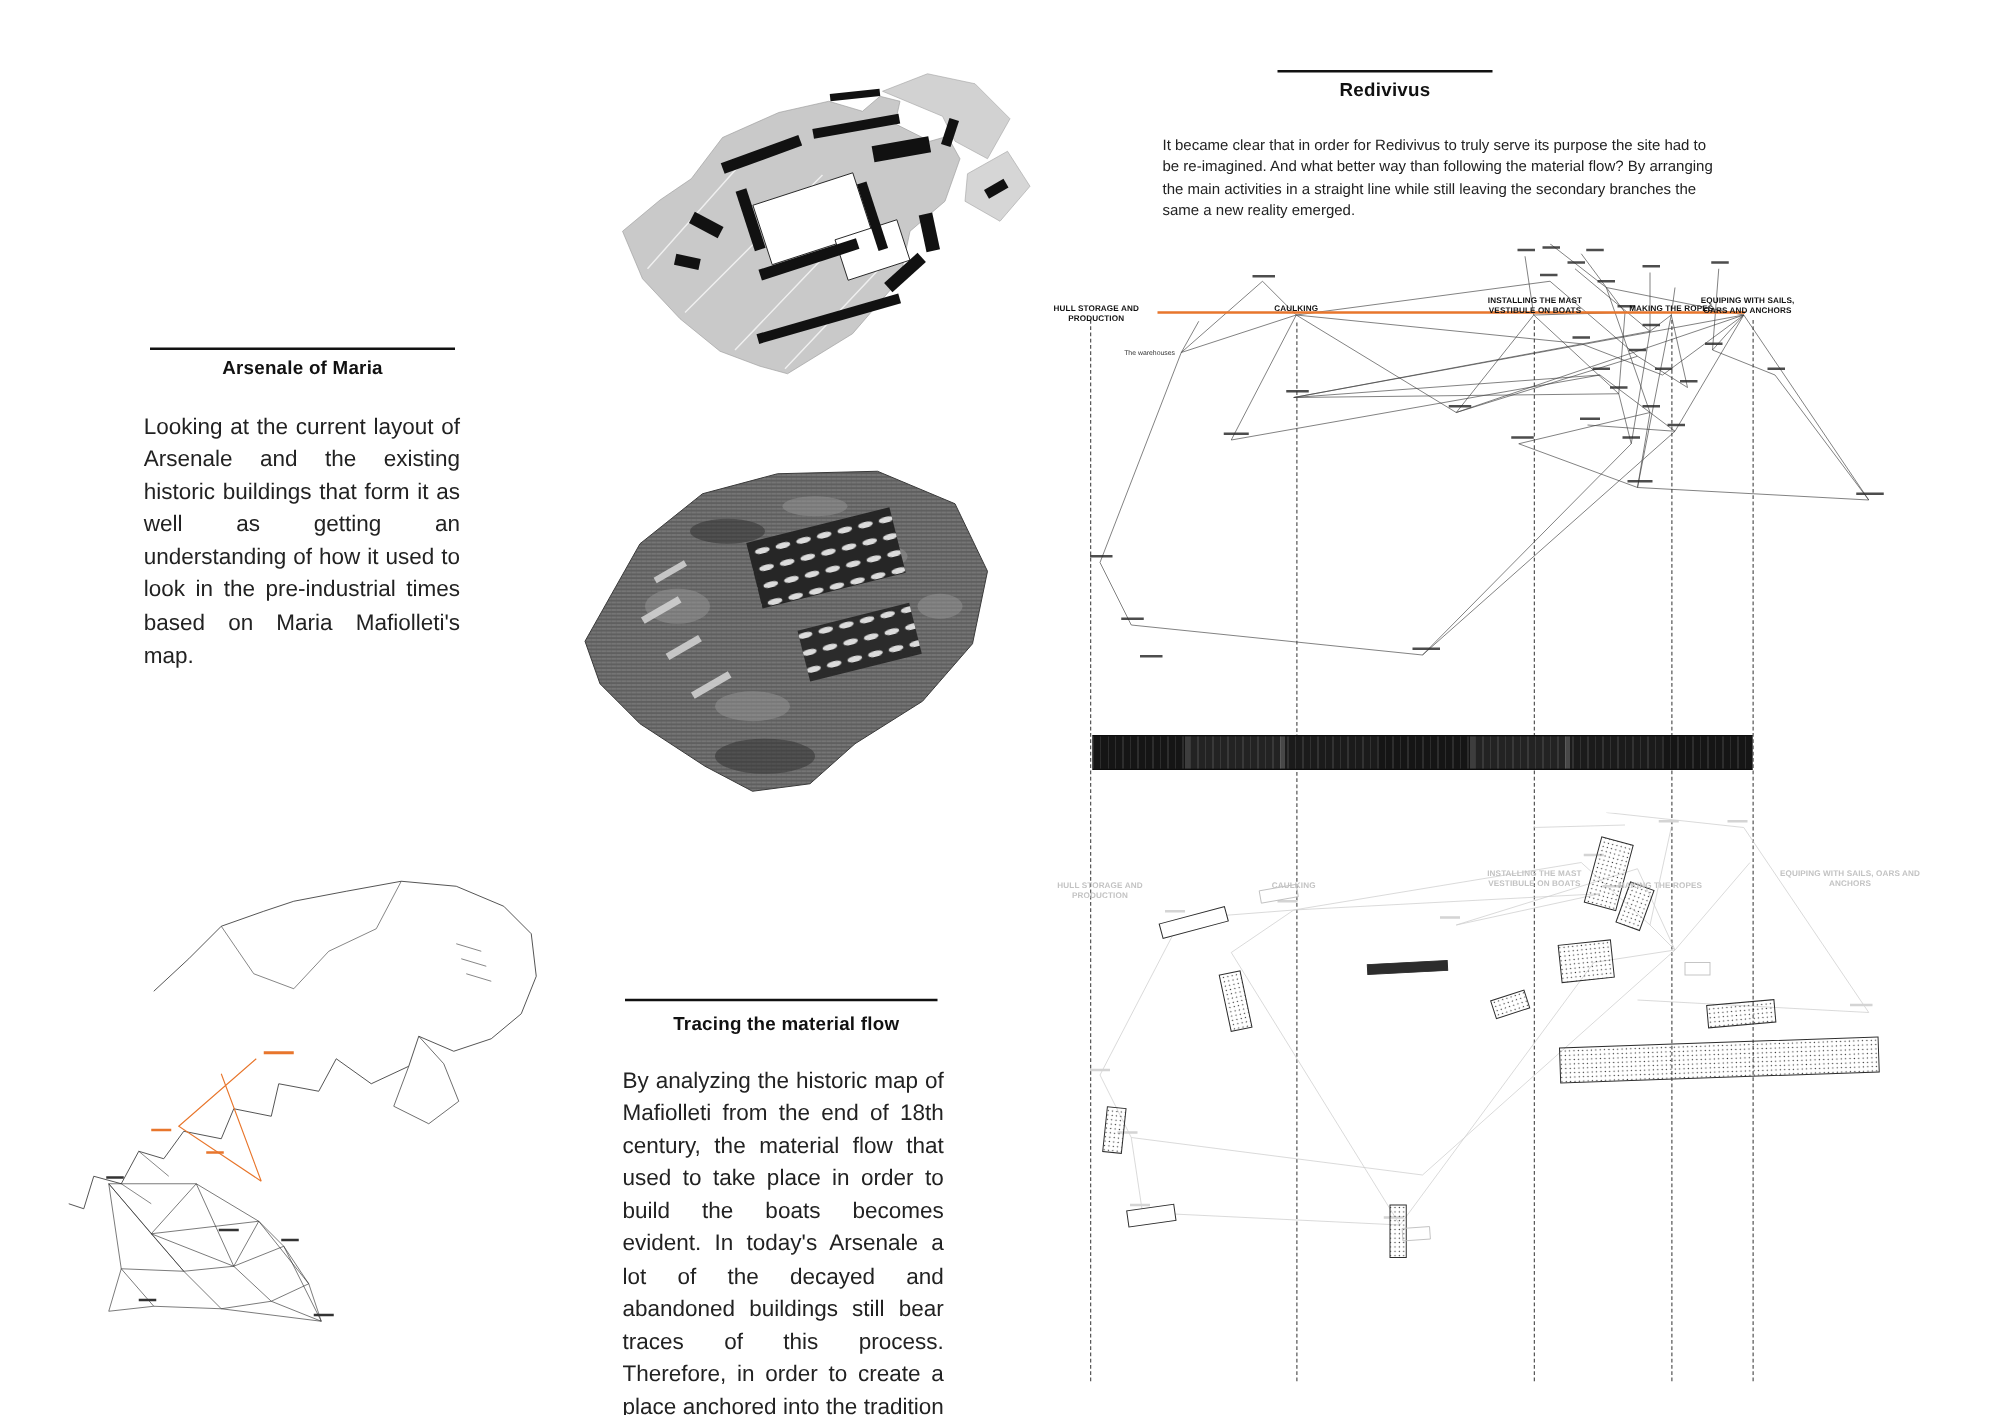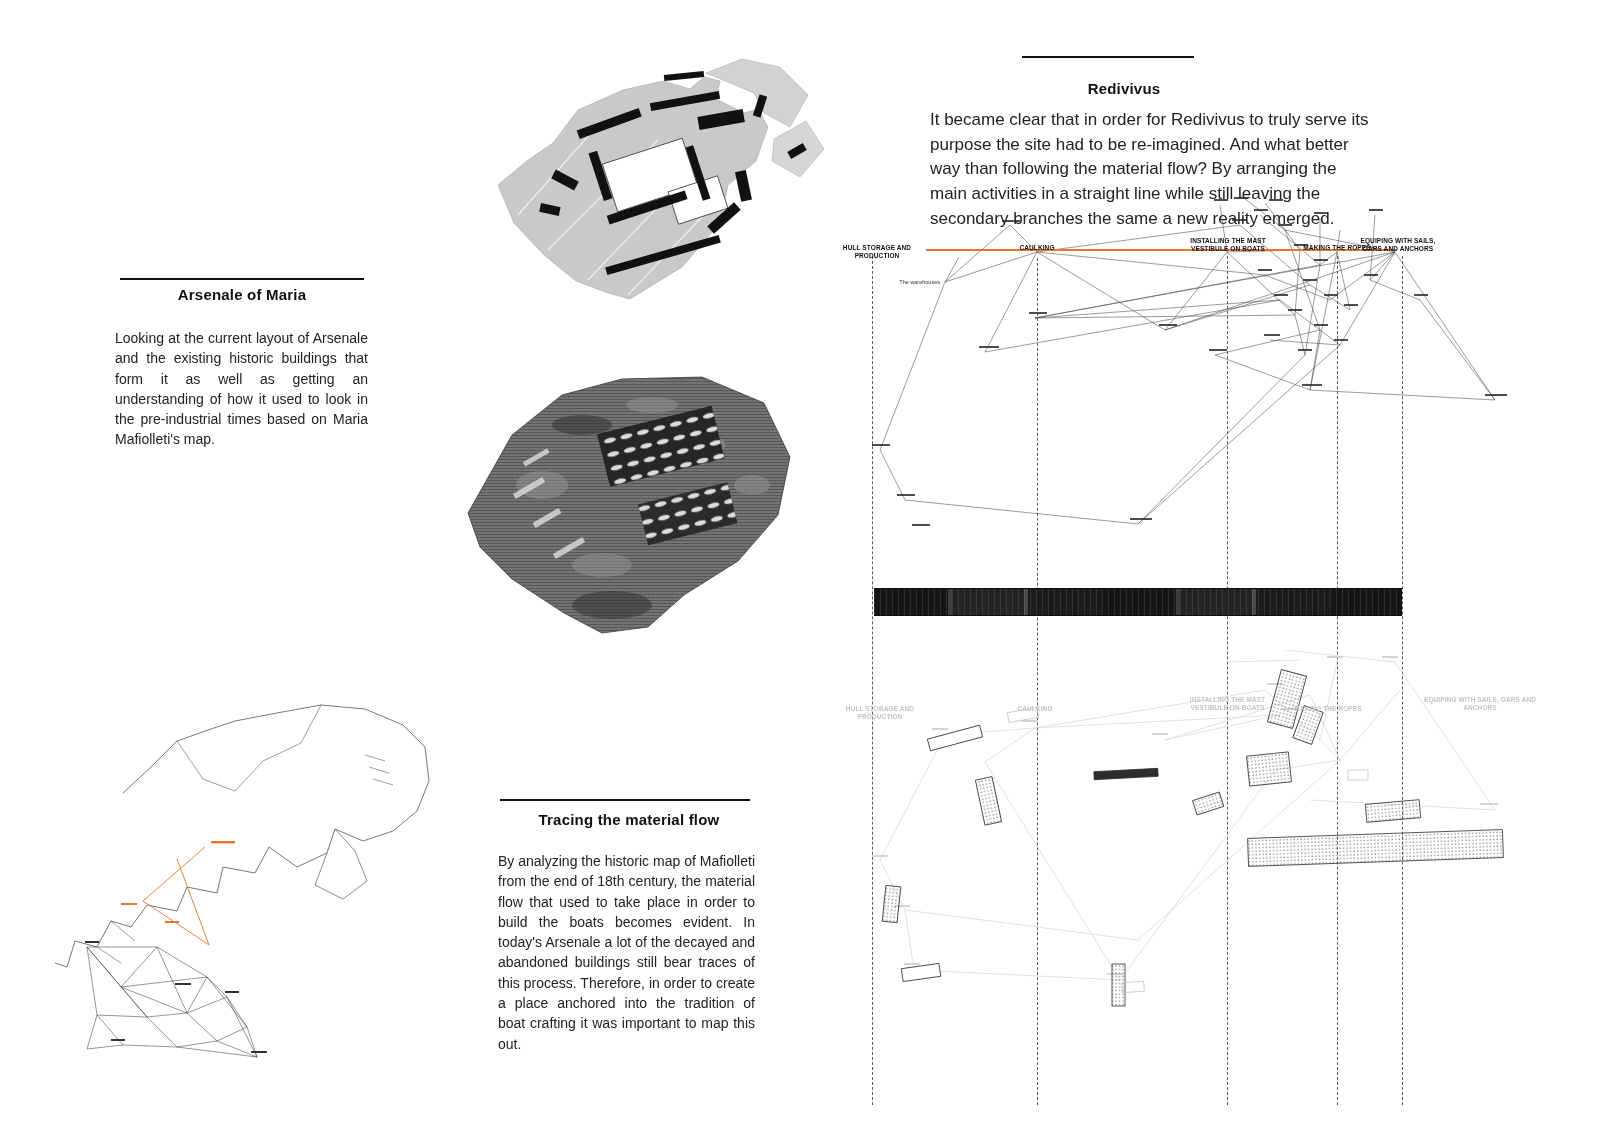--- a/index.html
+++ b/index.html
@@ -3,21 +3,21 @@
 <meta charset="utf-8">
 <style>
   html,body{margin:0;padding:0;background:#ffffff;}
   .board{
     position:relative;width:1600px;height:1132px;background:#ffffff;overflow:hidden;
     font-family:"Liberation Sans", sans-serif;color:#1a1a1a;
   }
   .abs{position:absolute;}
   .rule{position:absolute;height:1.5px;background:#111;}
   .heading{position:absolute;font-weight:bold;font-size:15px;color:#111;text-align:center;letter-spacing:.2px;}
-  .para{position:absolute;font-size:14px;line-height:1.45;color:#222;text-align:justify;}
+  .para{position:absolute;font-size:18px;line-height:1.45;color:#222;text-align:justify;}
   .para.rag{text-align:left;}
   .phase-label{
     position:absolute;font-size:6.5px;font-weight:bold;color:#111;
     text-align:center;line-height:1.2;letter-spacing:.1px;text-transform:uppercase;
   }
   .phase-label.faint{color:#c3c3c3;}
   .dash-line{position:absolute;width:0;border-left:1px dashed #5a5a5a;}
   .orange-line{position:absolute;height:1.6px;}
   .photo-strip{
     position:absolute;
@@ -111,22 +111,22 @@
 
   <div class="rule" style="left:120px;top:278px;width:244px;"></div>
   <h2 class="heading" style="left:120px;top:286px;width:244px;margin:0;">Arsenale of Maria</h2>
   <p class="para" style="left:115px;top:328px;width:253px;margin:0;">Looking at the current layout of Arsenale and the existing historic buildings that form it as well as getting an understanding of how it used to look in the pre-industrial times based on Maria Mafiolleti's map.</p>
 
   <div class="rule" style="left:500px;top:799px;width:250px;"></div>
   <h2 class="heading" style="left:500px;top:807px;width:250px;margin:4px;">Tracing the material flow</h2>
   <p class="para" style="left:498px;top:851px;width:257px;margin:0;">By analyzing the historic map of Mafiolleti from the end of 18th century, the material flow that used to take place in order to build the boats becomes evident. In today's Arsenale a lot of the decayed and abandoned buildings still bear traces of this process. Therefore, in order to create a place anchored into the tradition of boat crafting it was important to map this out.</p>
 
   <div class="rule" style="left:1022px;top:56px;width:172px;"></div>
-  <h2 class="heading" style="left:1022px;top:64px;width:172px;margin:16px;">Redivivus</h2>
-  <p class="para rag" style="left:930px;top:108px;width:442px;margin:0;font-size:17px;">It became clear that in order for Redivivus to truly serve its purpose the site had to be re-imagined. And what better way than following the material flow? By arranging the main activities in a straight line while still leaving the secondary branches the same a new reality emerged.</p>
+  <h2 class="heading" style="left:1022px;top:64px;width:172px;margin:0;">Redivivus</h2>
+  <p class="para rag" style="left:930px;top:108px;width:442px;margin:0;font-size:12px;">It became clear that in order for Redivivus to truly serve its purpose the site had to be re-imagined. And what better way than following the material flow? By arranging the main activities in a straight line while still leaving the secondary branches the same a new reality emerged.</p>
 
   <svg class="abs" style="left:828px;top:195px;" width="715" height="425" viewBox="0 0 715 425">
     <g stroke="#3f3f3f" stroke-width="0.55" fill="none" opacity="0.95">
       <path d="M117,87 L52,255 M52,255 L77,305 M77,305 L310,329 M310,329 L512,150 M117,87 L131,62
                M182,30 L209,57 M182,30 L117,87 M209,57 L337,135 M209,57 L412,30 M209,57 L437,80
                M207,123 L452,105 M207,123 L492,70 M207,123 L467,120 M157,157 L452,105 M157,157 L209,57
                M337,135 L482,90 M337,135 L399,57 M387,160 L492,135 M387,160 L482,195 M442,145 L512,150
                M399,57 L472,55 M399,57 L467,120 M399,57 L392,10 M509,57 L492,70 M509,57 L522,115
                M509,57 L512,35 M567,57 L457,35 M567,57 L502,105 M567,57 L542,85 M567,57 L667,205
                M567,57 L512,150 M567,57 L207,123 M567,57 L337,135 M542,85 L592,105 M592,105 L667,205

